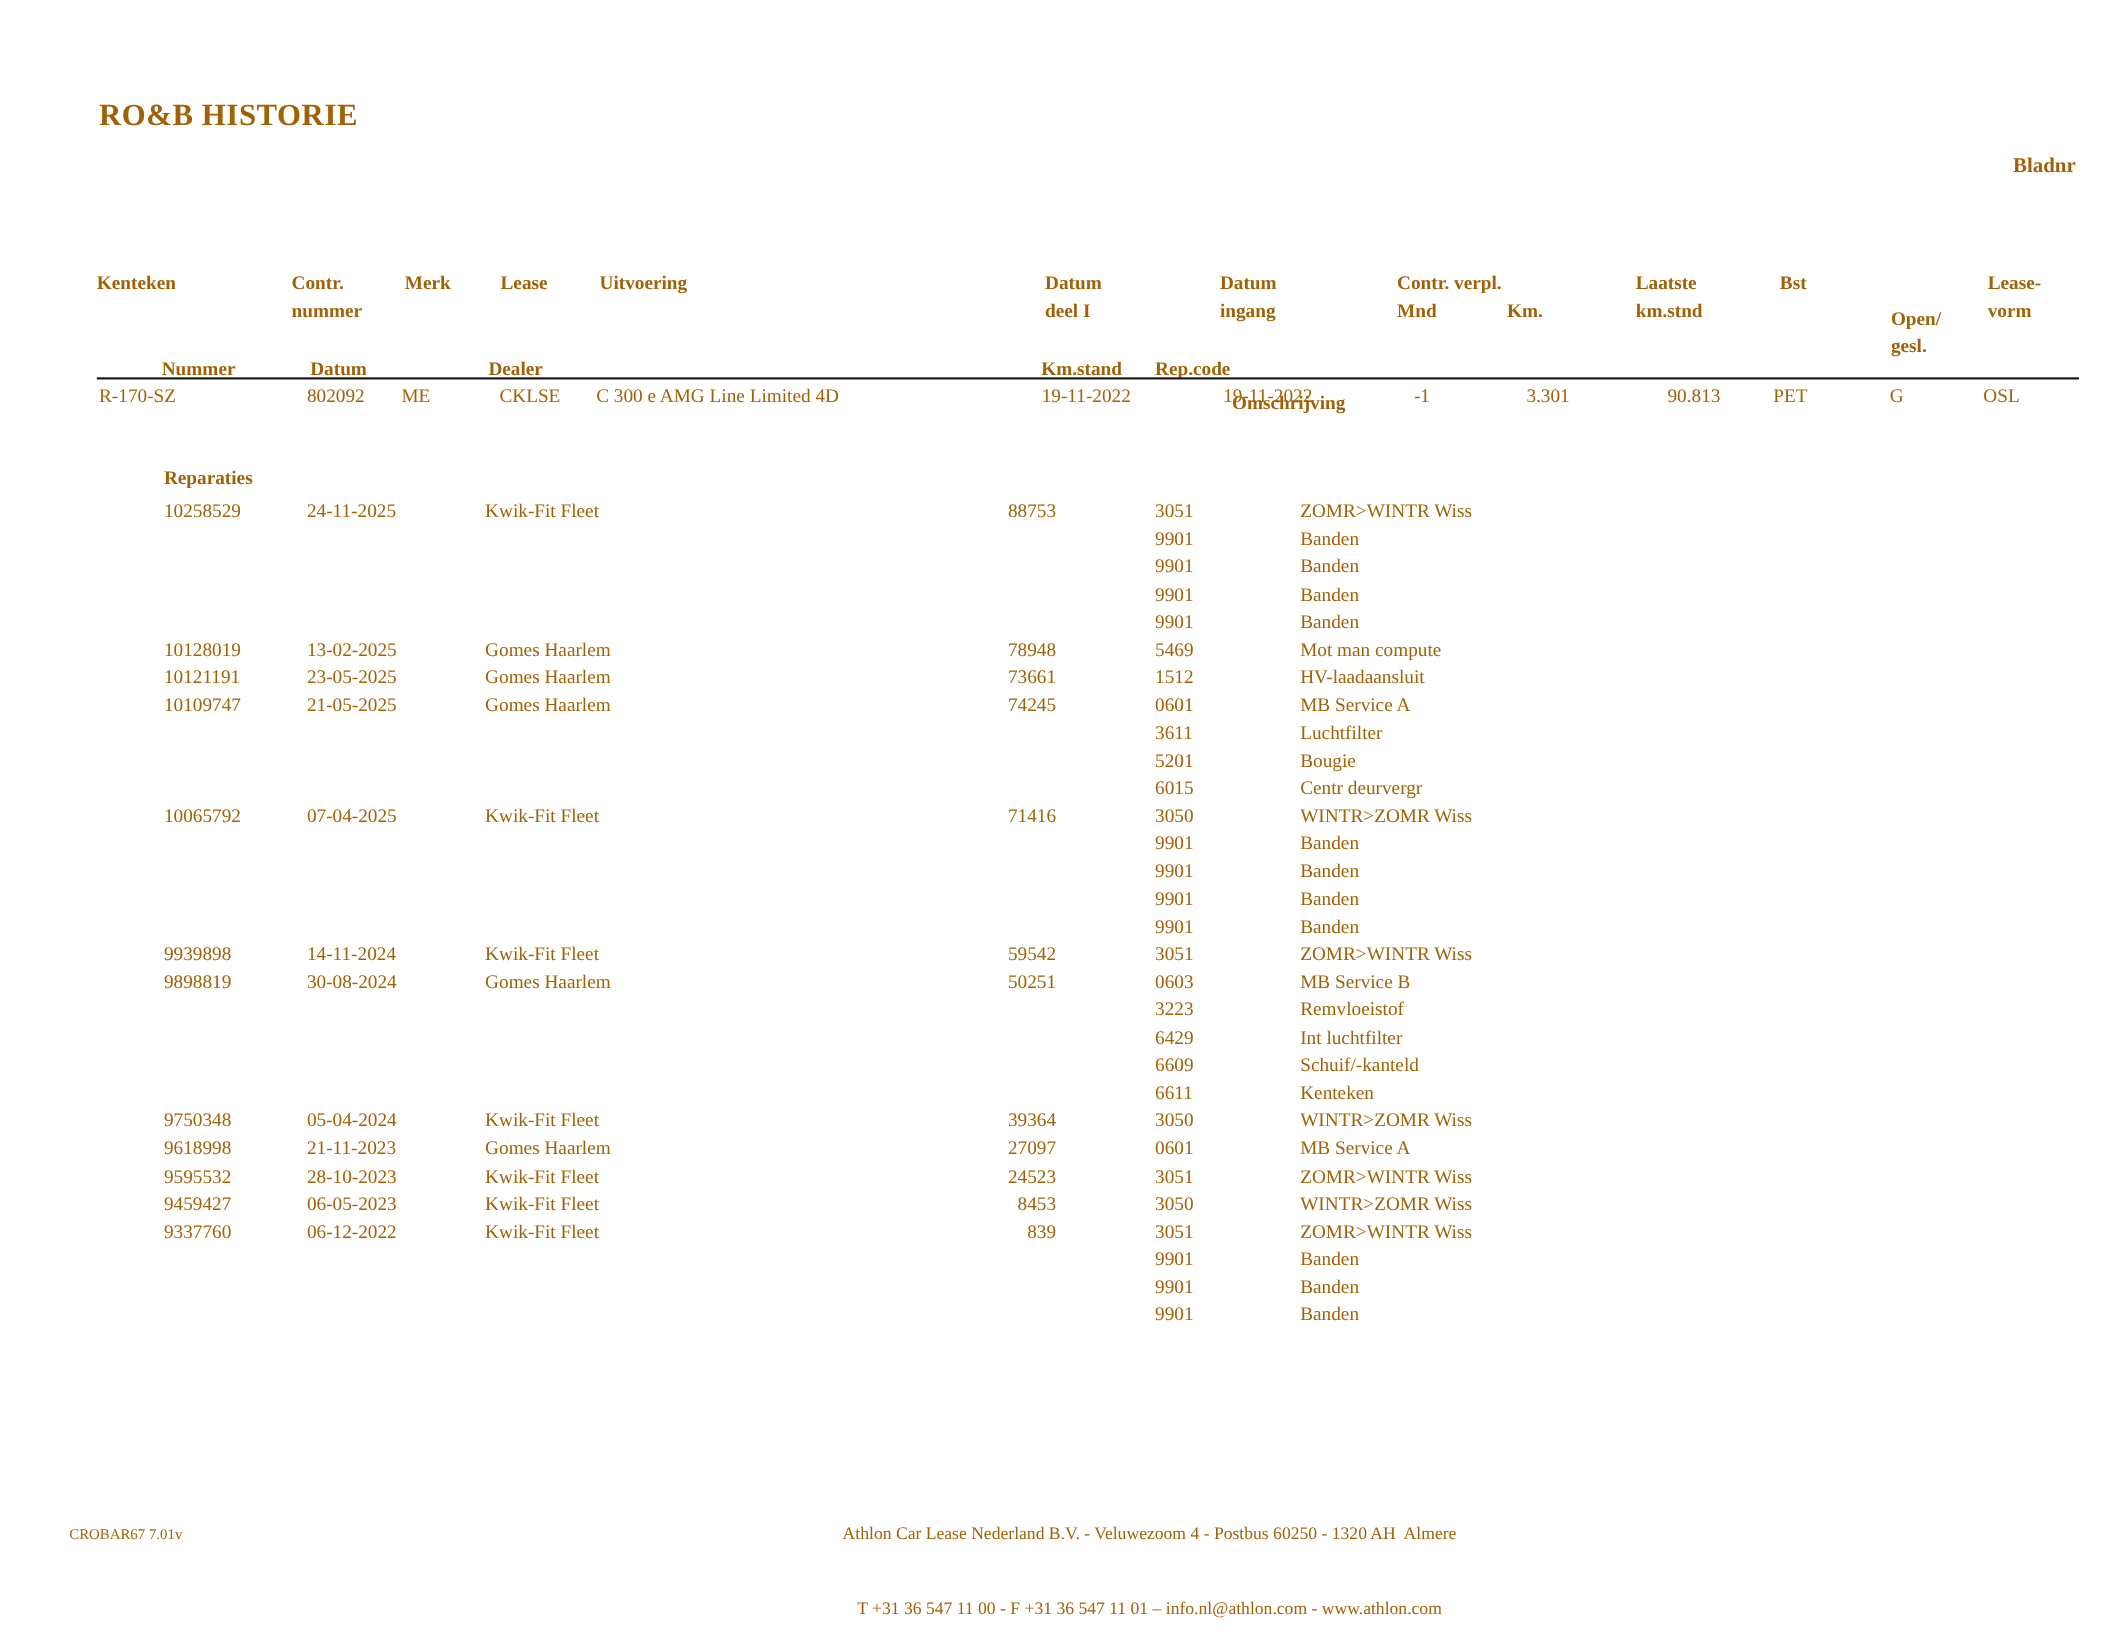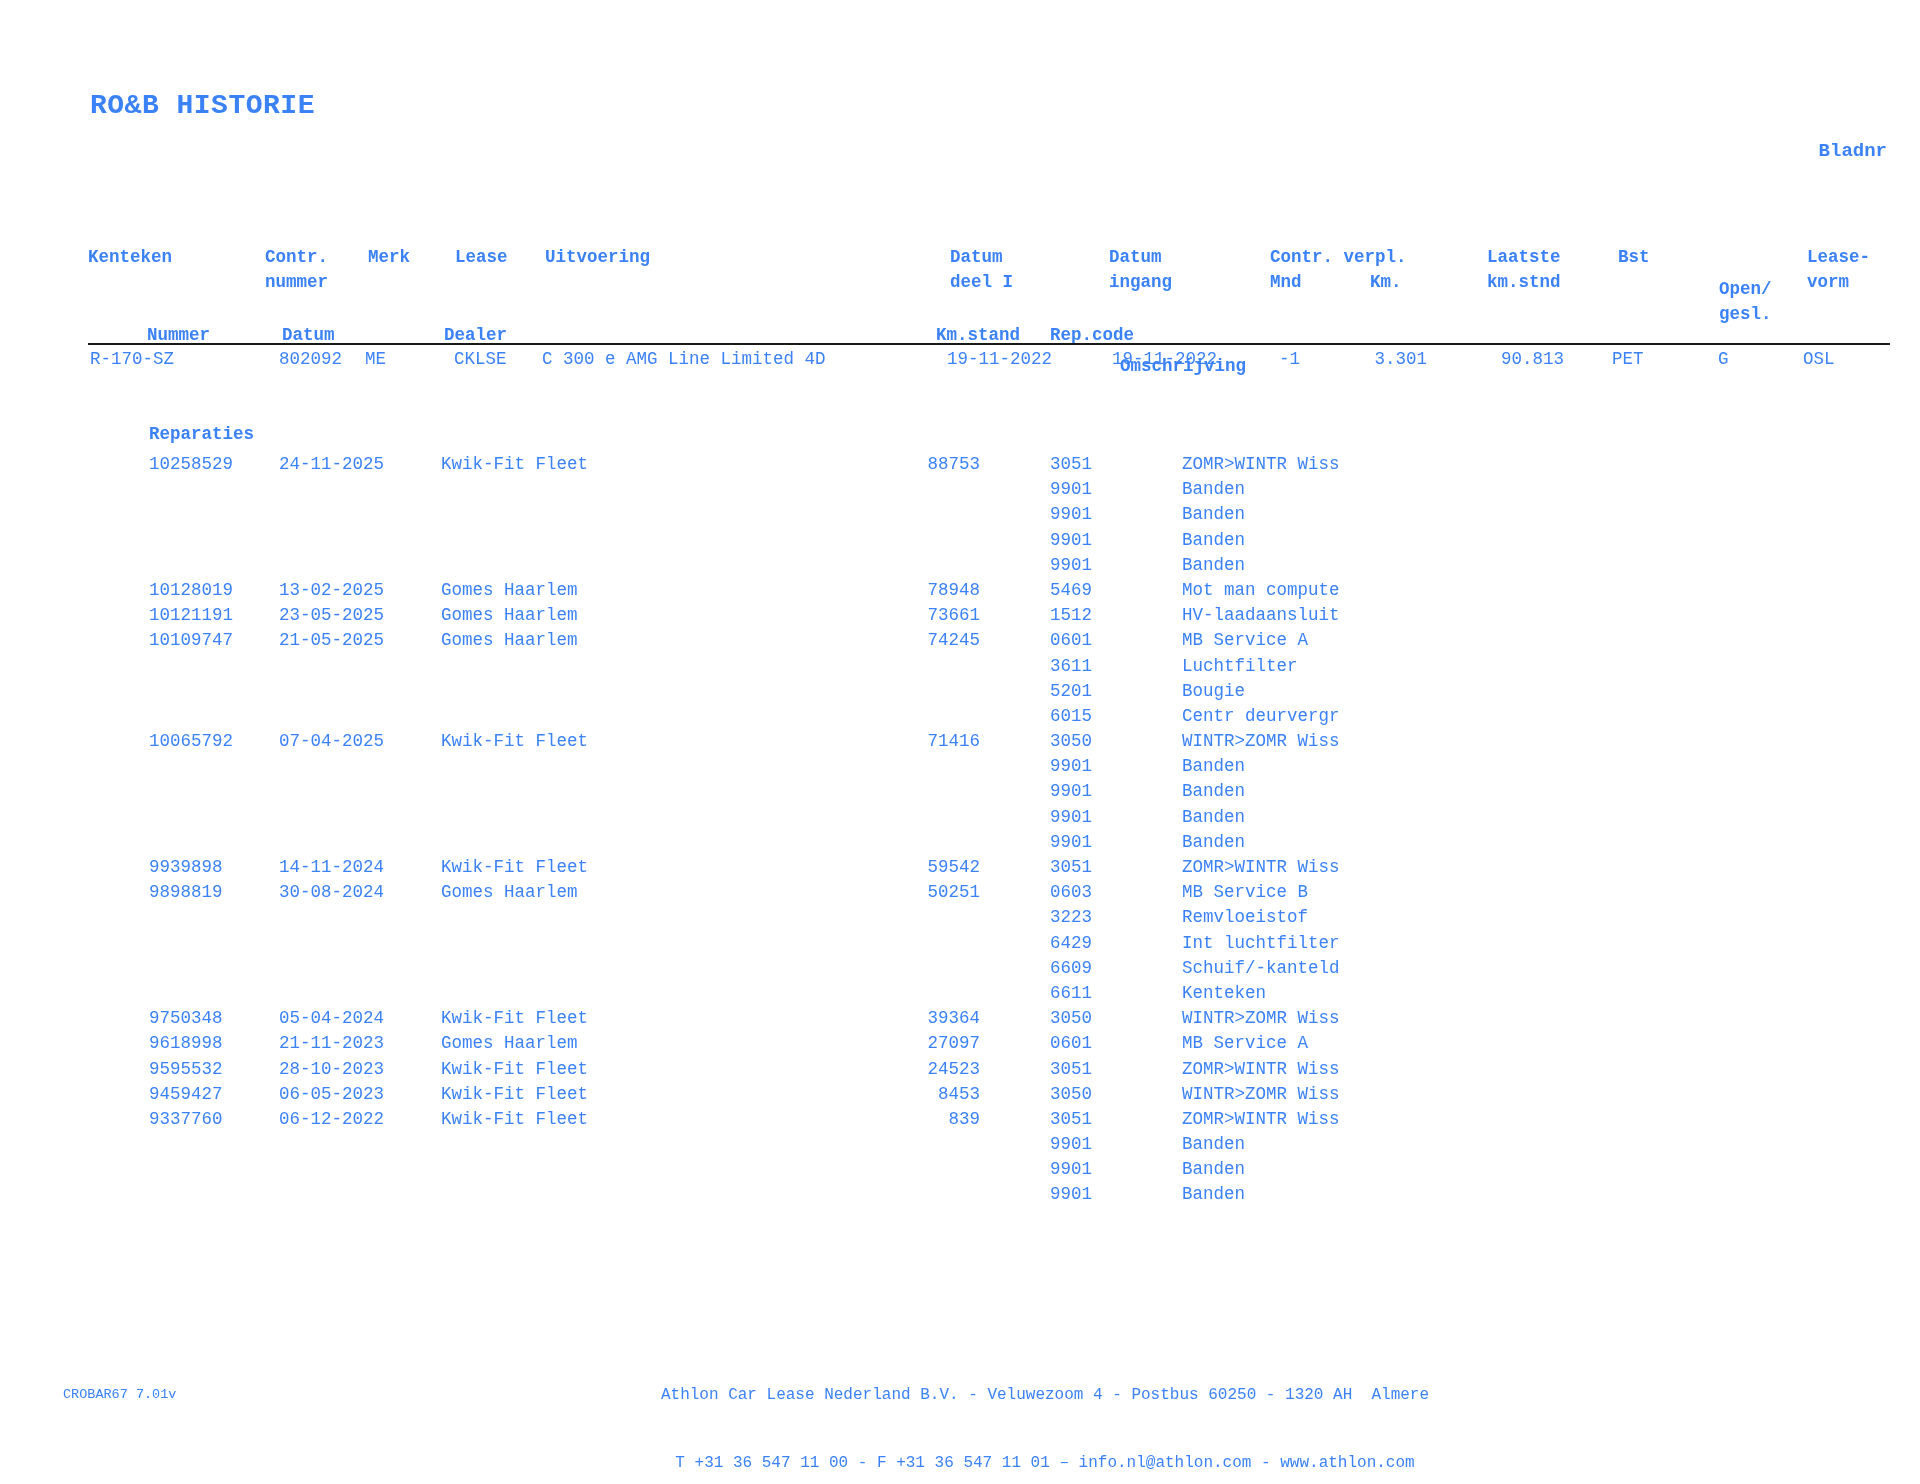--- a/index.html
+++ b/index.html
@@ -1,20 +1,20 @@
 <!DOCTYPE html>
 <html><head>
 <meta charset="utf-8">
 <style>
   * { margin:0; padding:0; box-sizing:border-box; }
   html, body { background:#ffffff; }
   .page {
     position:relative; width:1920px; height:1484px;
-    background:#ffffff; color:#3b82f6;
-    font-family:Liberation Mono, monospace;
+    background:#ffffff; color:#a16207;
+    font-family:Liberation Serif, serif;
     font-size:17.5px; overflow:hidden;padding-left:44px;
   }
   .abs { position:absolute; white-space:pre; }
 
   .title { left:90px; top:90px; font-size:28px; font-weight:bold; letter-spacing:0.5px; }
   .bladnr { right:33px; top:140px; font-size:19px; font-weight:bold; }
 
   
   .h1 { top:247px; font-weight:bold; }
   .h2 { top:272px; font-weight:bold; }
@@ -61,21 +61,21 @@
   .vx-lease { left:1803px; }
 
   .rep-heading { left:149px; top:424px; font-weight:bold; }
 
   .rep-rows { position:absolute; left:0; top:454px; width:1628px; }
   .rep-row { position:relative; height:25.2px; }
   .rep-row span { position:absolute; top:0; white-space:pre; }
   .c-num { left:149px; }
   .c-dat { left:279px; }
   .c-dea { left:441px; }
-  .c-kms { left:830px; width:150px; text-align:right; }
+  .c-kms { left:810px; width:150px; text-align:right; }
   .c-cod { left:1050px; }
   .c-oms { left:1182px; }
 
   .footer { left:170px; top:1339px; width:1750px; text-align:center; font-size:16px; line-height:22.5px; }
   .footer div { white-space:pre; }
   .version { left:63px; top:1387px; font-size:13.5px; }
 </style>
 </head>
 <body>
 

